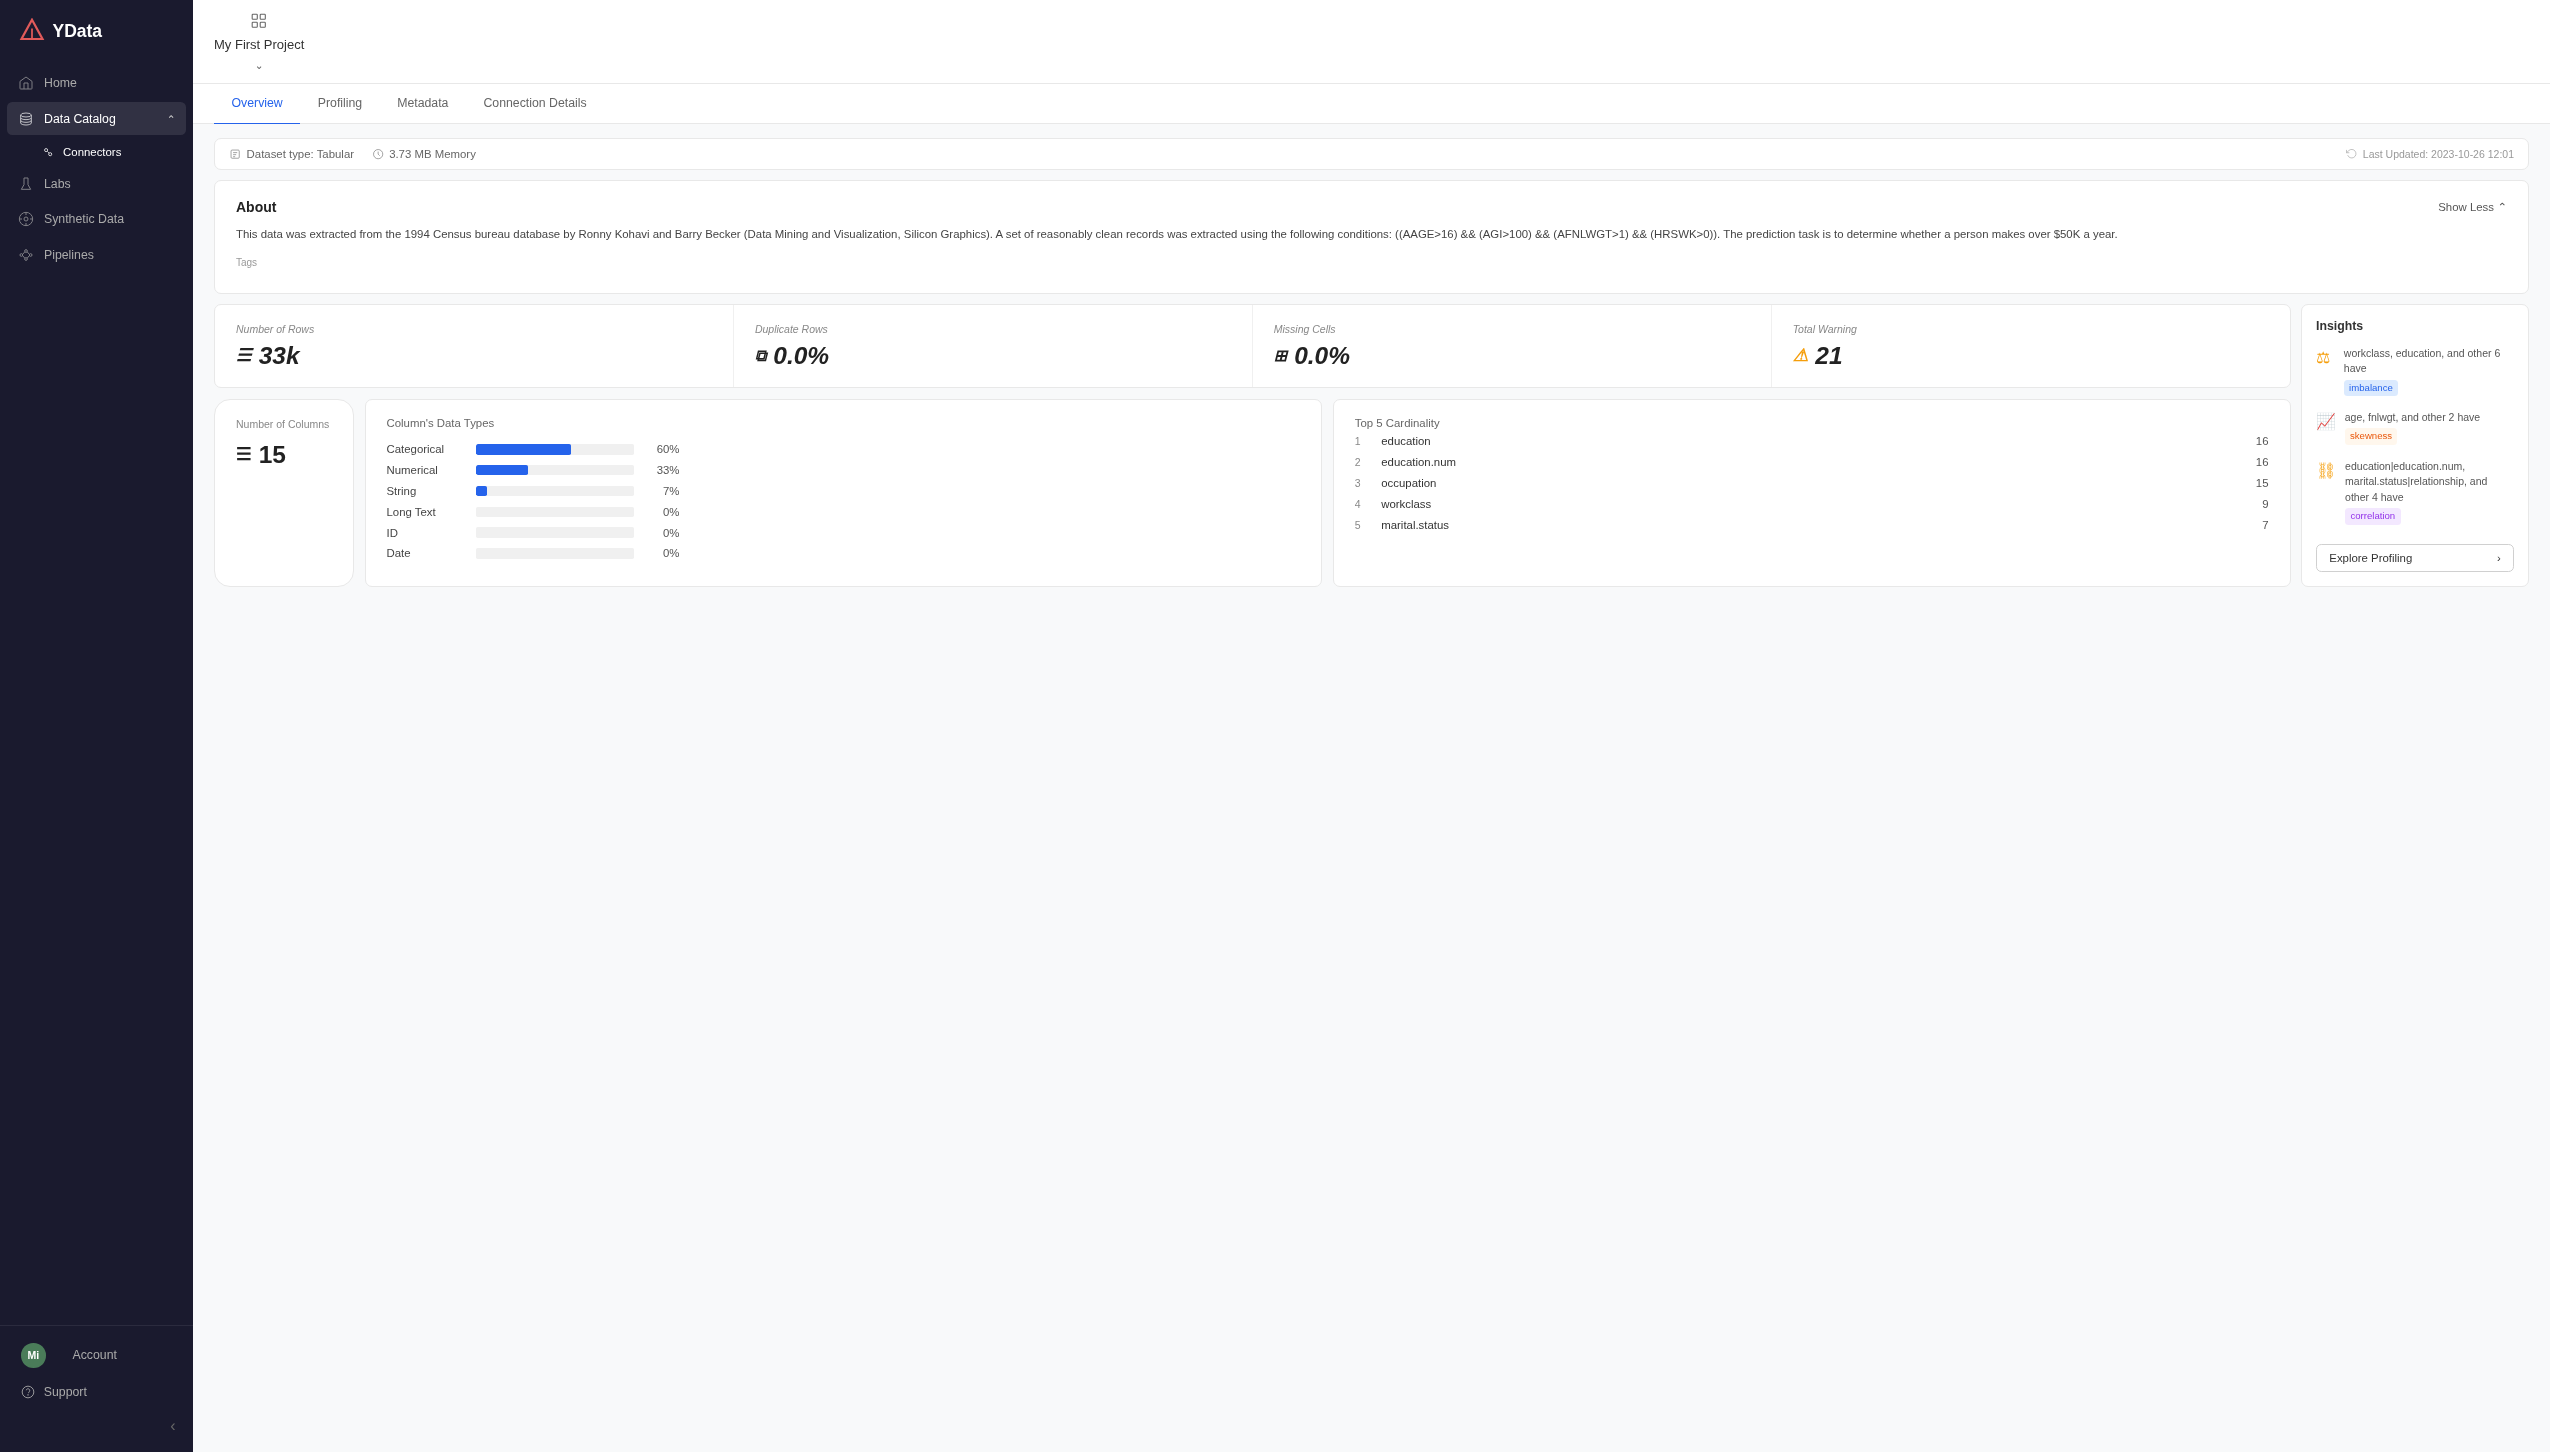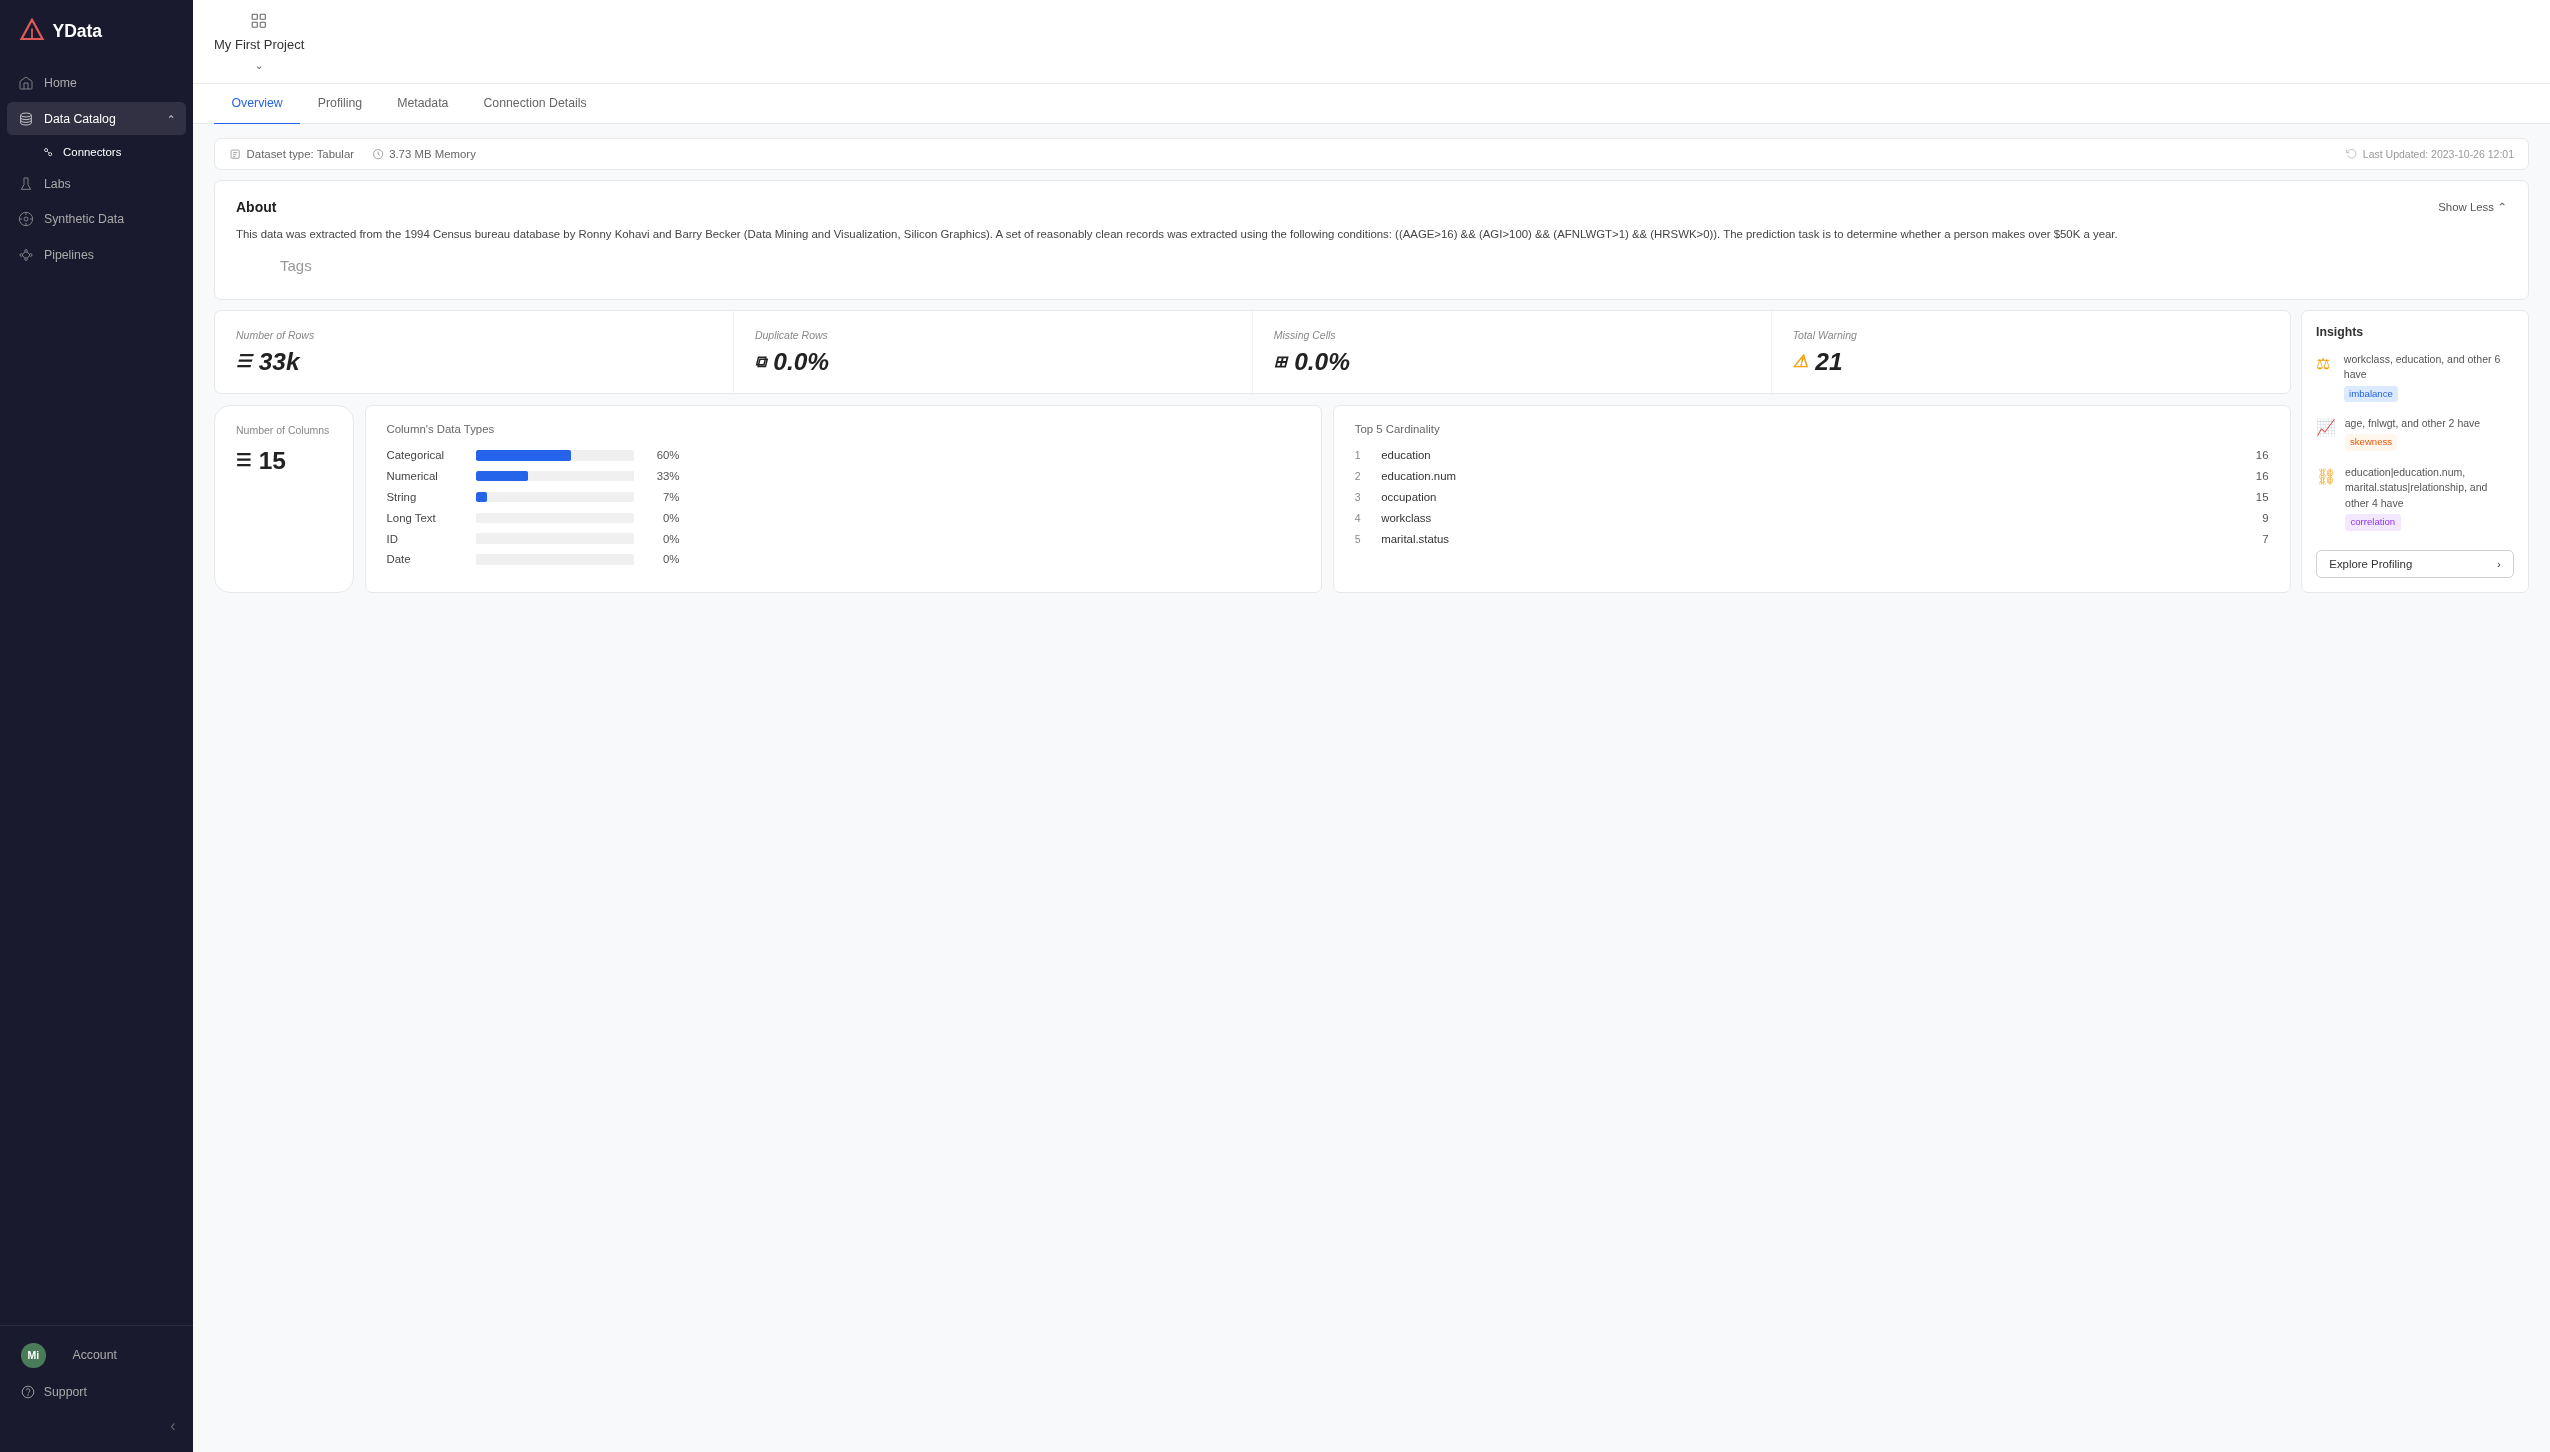--- a/index.html
+++ b/index.html
@@ -243,24 +243,23 @@
       cursor: pointer;
     }
     .about-text {
       font-size: 11.4px;
       color: #444;
       line-height: 1.6;
       font-weight: 500;
       margin-bottom: 14px;
     }
     .tags-label {
-      font-size: 15px;
+      font-size: 10px;
       color: #999;
       margin-bottom: 7px;
-      margin-left: 44px;
     }
     .tags-container {
       display: flex;
       gap: 7px;
       flex-wrap: wrap;
       align-items: center;
     }
     .tag {
       padding: 3.5px 10.5px;
       border: 0.9px solid #d0d0d0;
@@ -446,21 +445,21 @@
     .cardinality-card {
       flex: 1;
       background: white;
       border: 0.9px solid #e8e8e8;
       border-radius: 7px;
       padding: 17.5px 21px;
     }
     .cardinality-title {
       font-size: 11.4px;
       color: #666;
-      margin-bottom: 14px;
+      margin-bottom: 6px;
     }
     .cardinality-row {
       display: flex;
       align-items: center;
       gap: 10.5px;
       margin-bottom: 8.8px;
       font-size: 11.4px;
       color: #333;
     }
     .cardinality-num {

